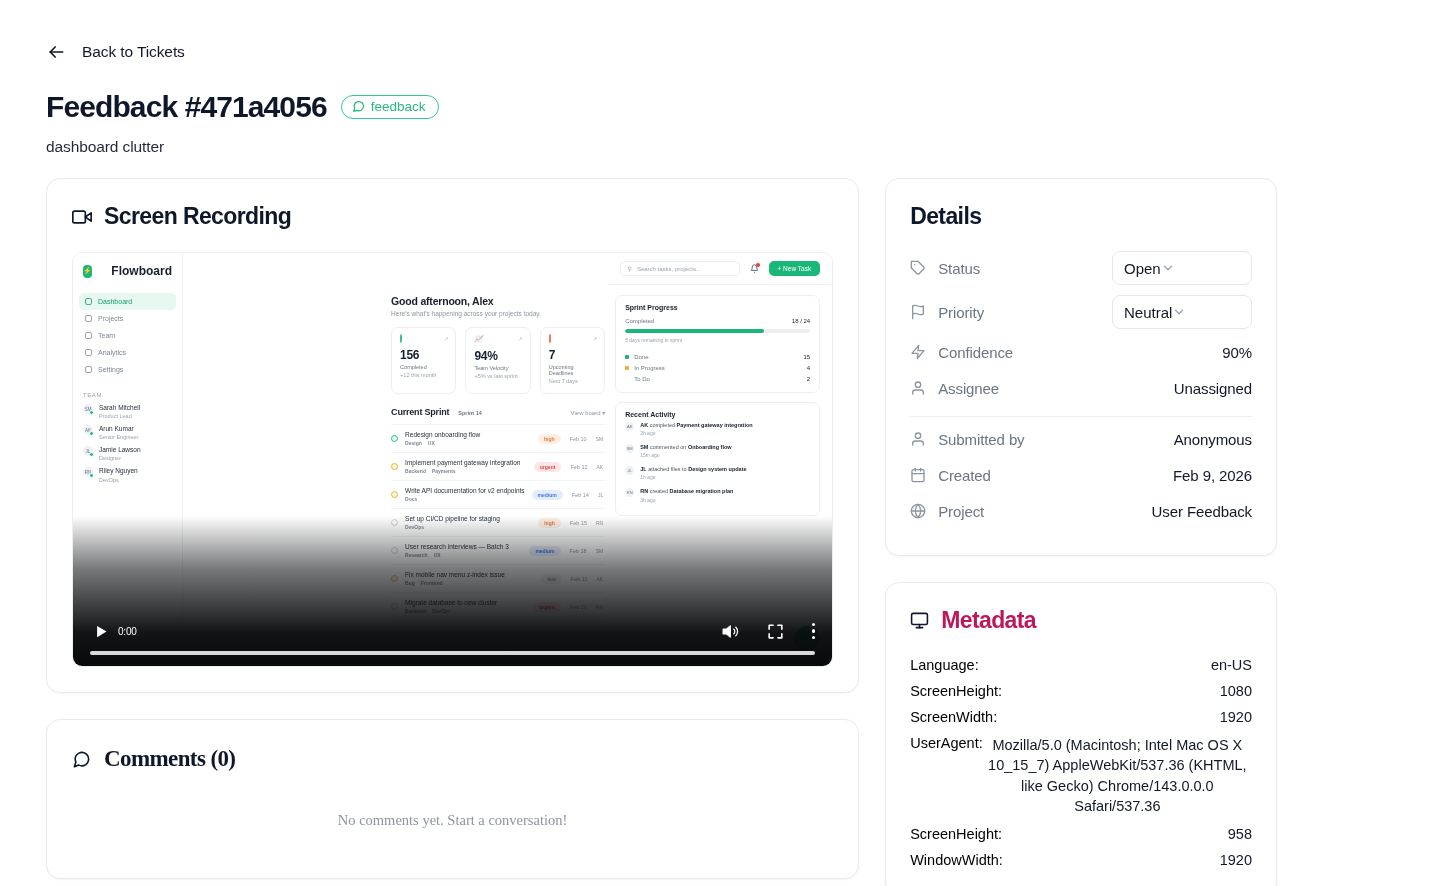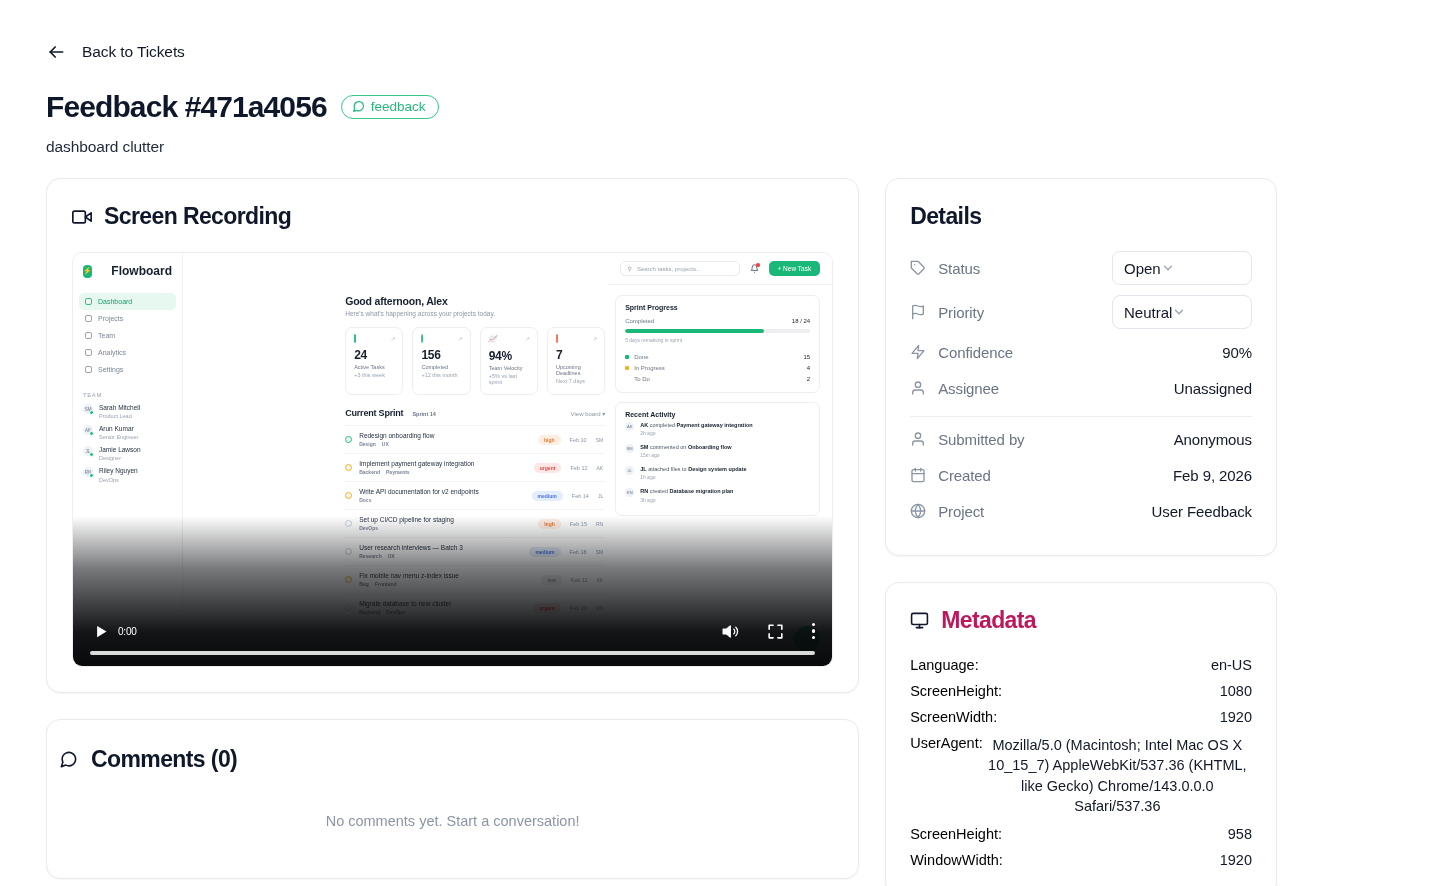--- a/index.html
+++ b/index.html
@@ -150,21 +150,21 @@
   .vc-play svg { width:15px; height:15px; display:block; }
   .vc-time { font-size:10px; margin-left:6px; letter-spacing:-.2px; }
   .vc-right { margin-left:auto; display:flex; align-items:center; gap:27px; }
   .vc-right svg { width:19px; height:19px; display:block; }
   .vc-kebab { display:flex; flex-direction:column; gap:3px; align-items:center; }
   .vc-kebab i { width:3.5px; height:3.5px; border-radius:50%; background:#fff; display:block; }
   .vc-track { position:absolute; left:17px; right:17px; bottom:11px; height:4px;
               background:rgba(255,255,255,.85); border-radius:3px; }
 
   
-  .cm-card { margin-top:26px; padding:26px 12px 30px; min-height:160px; }
+  .cm-card { margin-top:26px; padding:26px 25px 30px; min-height:160px;font-family:Liberation Serif, serif; }
   .cm-head { display:flex; align-items:center; gap:13px; }
   .cm-head h2 { font-size:23px; font-weight:700; letter-spacing:-.6px; color:#0f172a; }
   .cm-head svg { width:19px; height:19px; color:#0f172a; display:block; }
   .cm-empty { text-align:center; color:#8b95a4; font-size:14.5px; margin-top:40px; }
 
   
   .det-card { padding:24px 24px 26px; }
   .det-card h2 { font-size:23px; font-weight:700; letter-spacing:-.6px; color:#0f172a; }
   .det-rows { margin-top:16px;text-align:center; }
   .det-row { display:flex; align-items:center; min-height:36px; padding:5px 0; }
@@ -300,21 +300,20 @@
                   <span class="mock-newtask">+ New Task</span>
                 </div>
               </div>
 
               <div class="mock-body">
                 <div class="mock-colA">
                   <div class="mock-greet">Good afternoon, Alex</div>
                   <div class="mock-greet-sub">Here's what's happening across your projects today.</div>
 
                   <div class="mock-stats">
-                    <div class="mock-stat"><i class="mock-stat-ico" style="color:#19b878"></i><span class="mock-stat-arrow">↗</span><div class="mock-stat-val">24</div><div class="mock-stat-lab">Active Tasks</div><div class="mock-stat-del">+3 this week</div></div>
                     <div class="mock-stat"><i class="mock-stat-ico" style="color:#19b878;border-radius:50%"></i><span class="mock-stat-arrow">↗</span><div class="mock-stat-val">156</div><div class="mock-stat-lab">Completed</div><div class="mock-stat-del">+12 this month</div></div>
                     <div class="mock-stat"><i class="mock-stat-ico" style="color:#f0b429;border:none">📈</i><span class="mock-stat-arrow">↗</span><div class="mock-stat-val">94%</div><div class="mock-stat-lab">Team Velocity</div><div class="mock-stat-del">+5% vs last sprint</div></div>
                     <div class="mock-stat"><i class="mock-stat-ico" style="color:#ef6b4a"></i><span class="mock-stat-arrow">↗</span><div class="mock-stat-val">7</div><div class="mock-stat-lab">Upcoming Deadlines</div><div class="mock-stat-del">Next 7 days</div></div>
                   </div>
 
                   <div class="mock-sprint-head">
                     <span class="mock-sprint-title">Current Sprint</span>
                     <span class="mock-sprint-tag">Sprint 14</span>
                     <span class="mock-viewboard"><span>View board</span> ▾</span>
                   </div>

